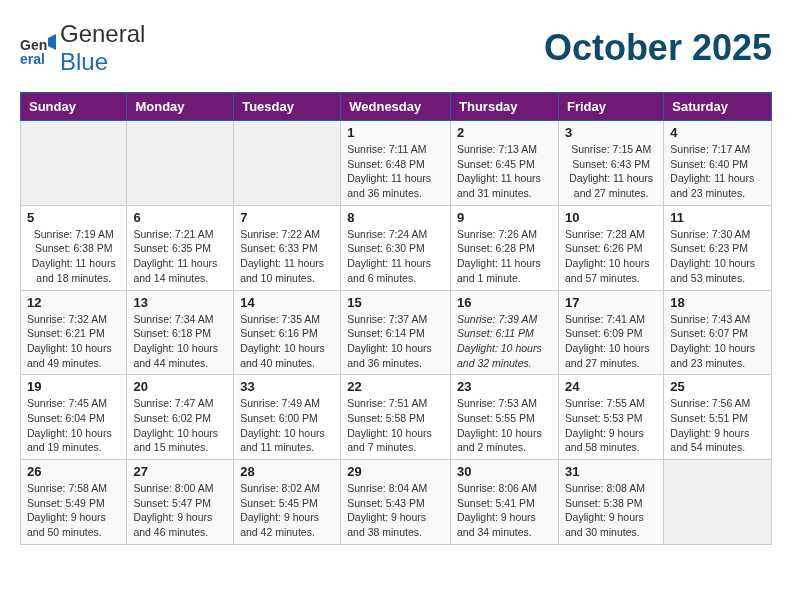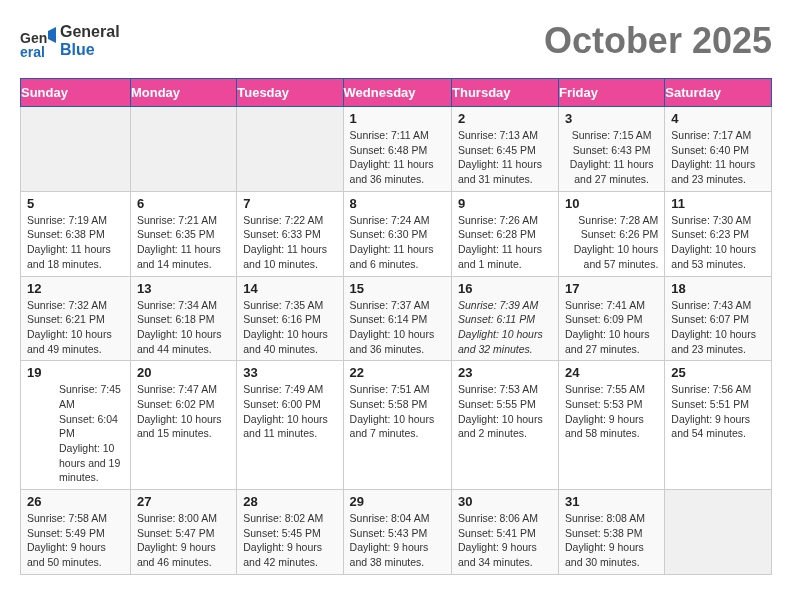--- a/index.html
+++ b/index.html
@@ -16,52 +16,52 @@
       align-items: center;
       margin-bottom: 16px;
     }
     .logo {
       display: flex;
       align-items: center;
     }
     .logo-text {
       display: flex;
       flex-direction: column;
-      font-size: 16px;
-      font-weight: bold;
+      font-size: 24px;
+      font-weight: normal;
     }
     .logo-general { color: #333; }
     .logo-blue { color: #1a6bbf; }
     .logo-icon {
       width: 36px;
       height: 36px;
       margin-right: 4px;
     }
     .title-block {
       text-align: right;
     }
     .month-title {
       font-size: 36px;
       font-weight: bold;
-      color: #737373;
+      color: #0c4a6e;
     }
     .location {
       font-size: 16px;
       color: #444;
     }
     table {
       width: 100%;
       border-collapse: collapse;
     }
     thead tr th {
-      background-color: #ec4899;
+      background-color: #701a75;
       color: #fff;
       font-size: 13px;
       font-weight: bold;
-      padding: 6px 0;
+      padding: 6px 8px;
       text-align: left;
       border: 1px solid #1a5fa8;
     }
     tbody tr td {
       vertical-align: top;
       border: 1px solid #ccc;
       padding: 4px 6px;
       width: 113px;
       min-height: 80px;
     }
@@ -145,21 +145,21 @@
         <td>
           <div class="day-number">4</div>
           <div class="day-info" style="white-space: pre-line;">Sunrise: 7:17 AM
 Sunset: 6:40 PM
 Daylight: 11 hours and 23 minutes.</div>
         </td>
       </tr>
       <tr>
         <td>
           <div class="day-number">5</div>
-          <div class="day-info" style="white-space: pre-line;">Sunrise: 7:19 AM
+          <div class="day-info" style="white-space: pre-line; text-align: center;">Sunrise: 7:19 AM
 Sunset: 6:38 PM
 Daylight: 11 hours and 18 minutes.</div>
         </td>
         <td>
           <div class="day-number">6</div>
           <div class="day-info" style="white-space: pre-line;">Sunrise: 7:21 AM
 Sunset: 6:35 PM
 Daylight: 11 hours and 14 minutes.</div>
         </td>
         <td>
@@ -175,21 +175,21 @@
 Daylight: 11 hours and 6 minutes.</div>
         </td>
         <td>
           <div class="day-number">9</div>
           <div class="day-info" style="white-space: pre-line;">Sunrise: 7:26 AM
 Sunset: 6:28 PM
 Daylight: 11 hours and 1 minute.</div>
         </td>
         <td>
           <div class="day-number">10</div>
-          <div class="day-info" style="white-space: pre-line; text-align: right;">Sunrise: 7:28 AM
+          <div class="day-info" style="white-space: pre-line;">Sunrise: 7:28 AM
 Sunset: 6:26 PM
 Daylight: 10 hours and 57 minutes.</div>
         </td>
         <td>
           <div class="day-number">11</div>
           <div class="day-info" style="white-space: pre-line;">Sunrise: 7:30 AM
 Sunset: 6:23 PM
 Daylight: 10 hours and 53 minutes.</div>
         </td>
       </tr>
@@ -233,21 +233,21 @@
         <td>
           <div class="day-number">18</div>
           <div class="day-info" style="white-space: pre-line;">Sunrise: 7:43 AM
 Sunset: 6:07 PM
 Daylight: 10 hours and 23 minutes.</div>
         </td>
       </tr>
       <tr>
         <td>
           <div class="day-number">19</div>
-          <div class="day-info" style="white-space: pre-line; margin-left: 32px;">Sunrise: 7:45 AM
+          <div class="day-info" style="white-space: pre-line;">Sunrise: 7:45 AM
 Sunset: 6:04 PM
 Daylight: 10 hours and 19 minutes.</div>
         </td>
         <td>
           <div class="day-number">20</div>
           <div class="day-info" style="white-space: pre-line;">Sunrise: 7:47 AM
 Sunset: 6:02 PM
 Daylight: 10 hours and 15 minutes.</div>
         </td>
         <td>

